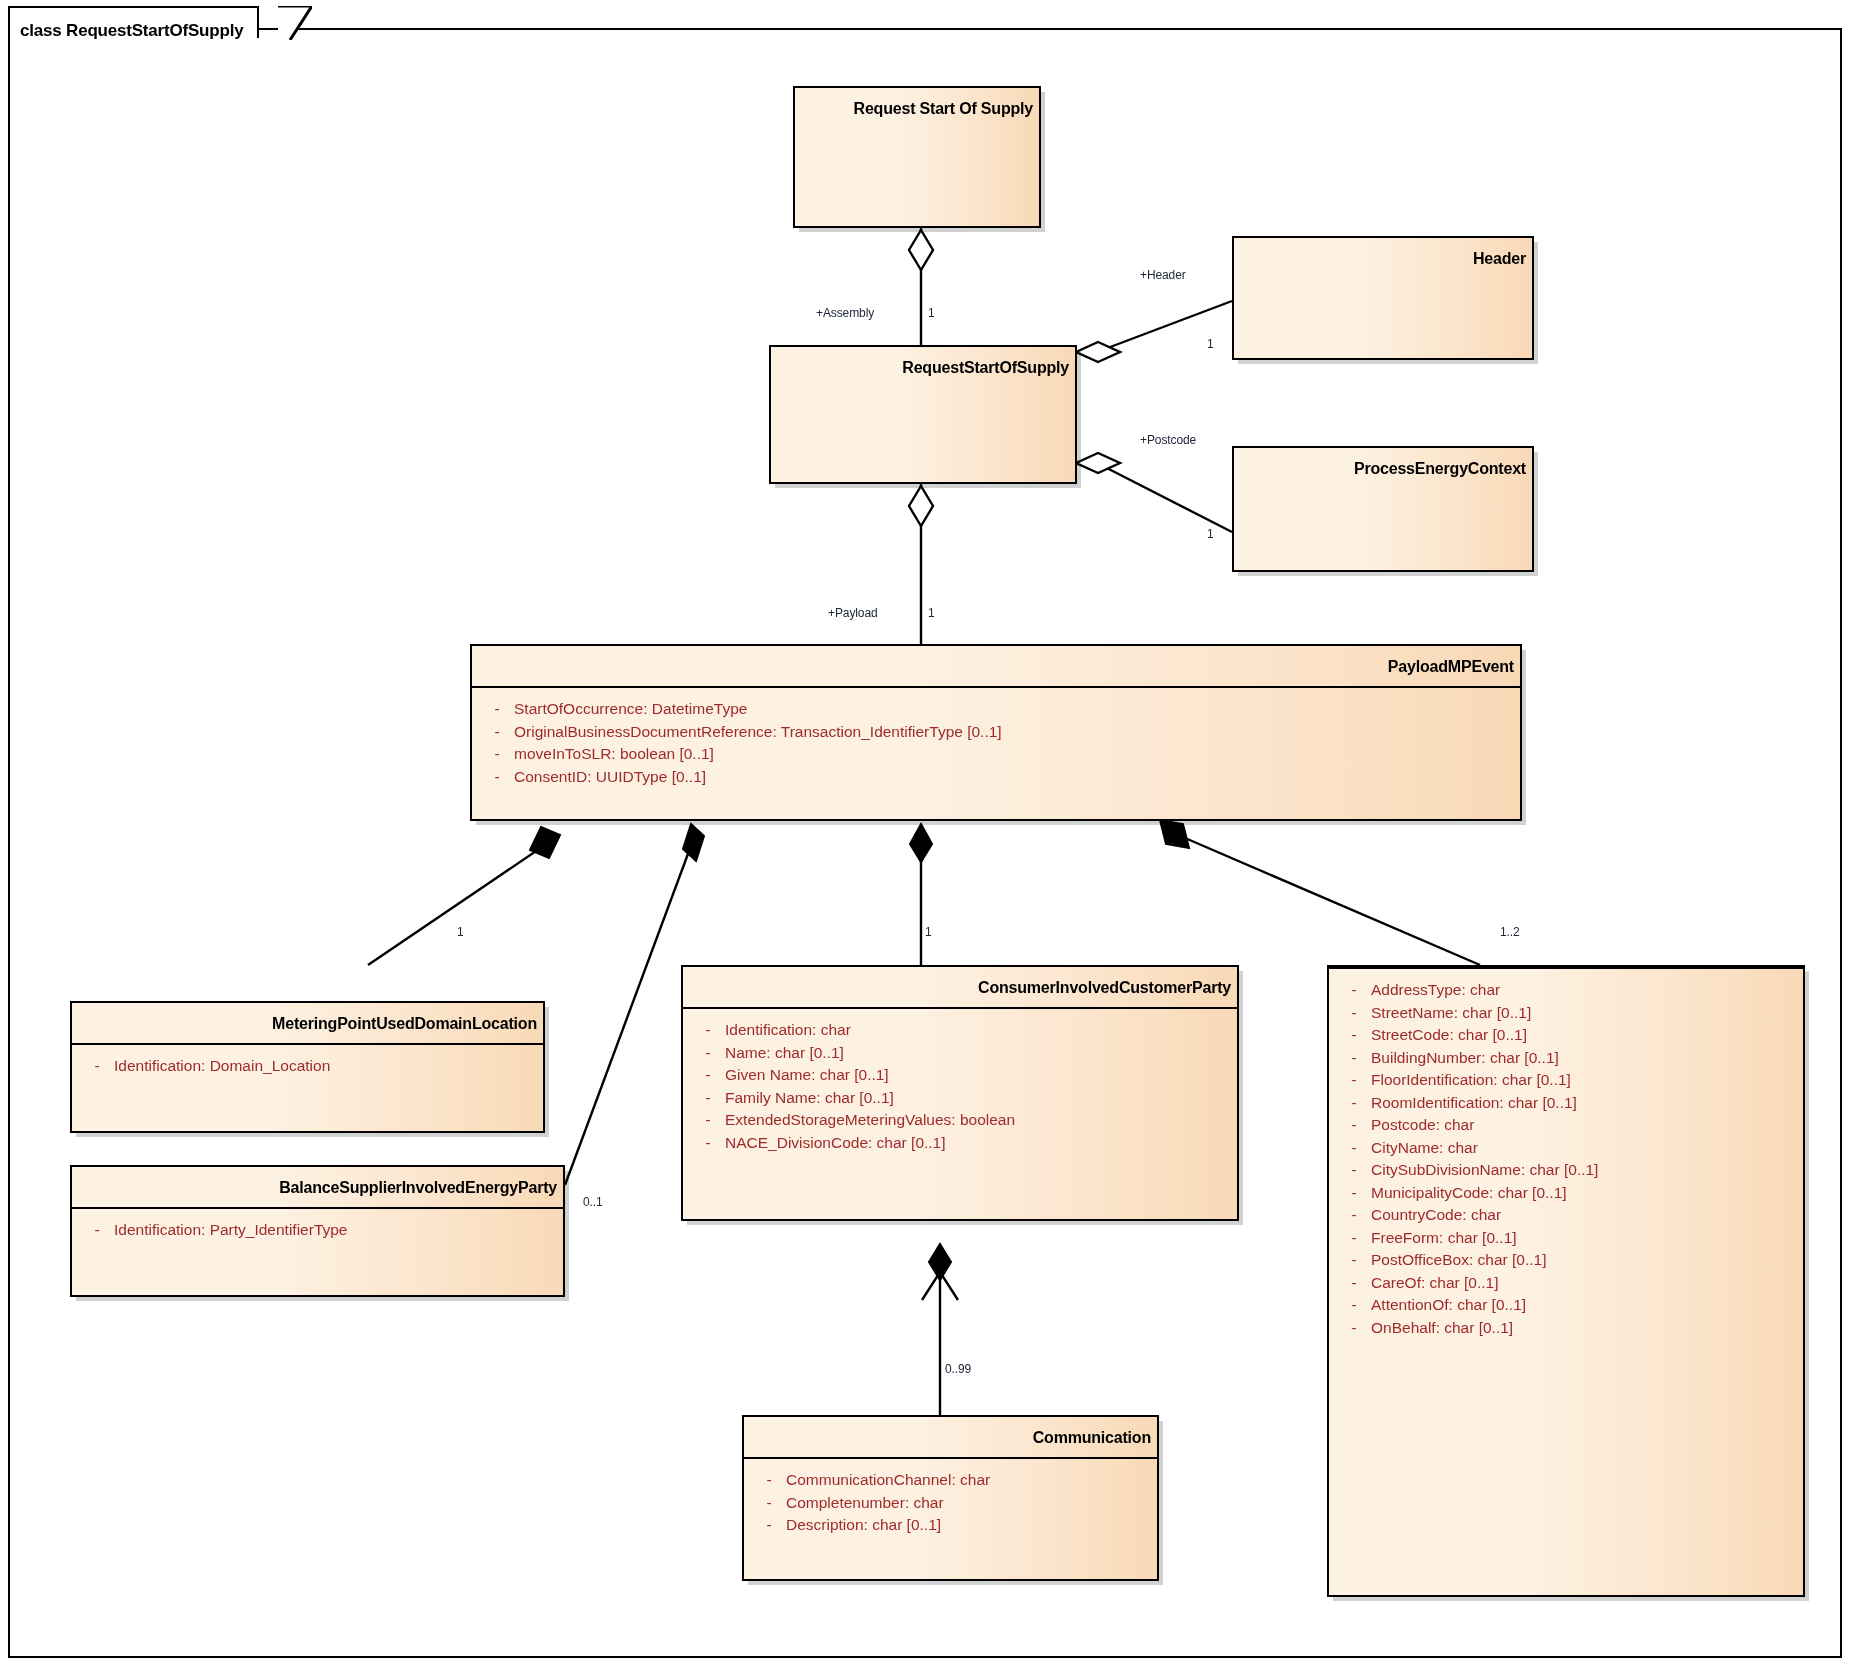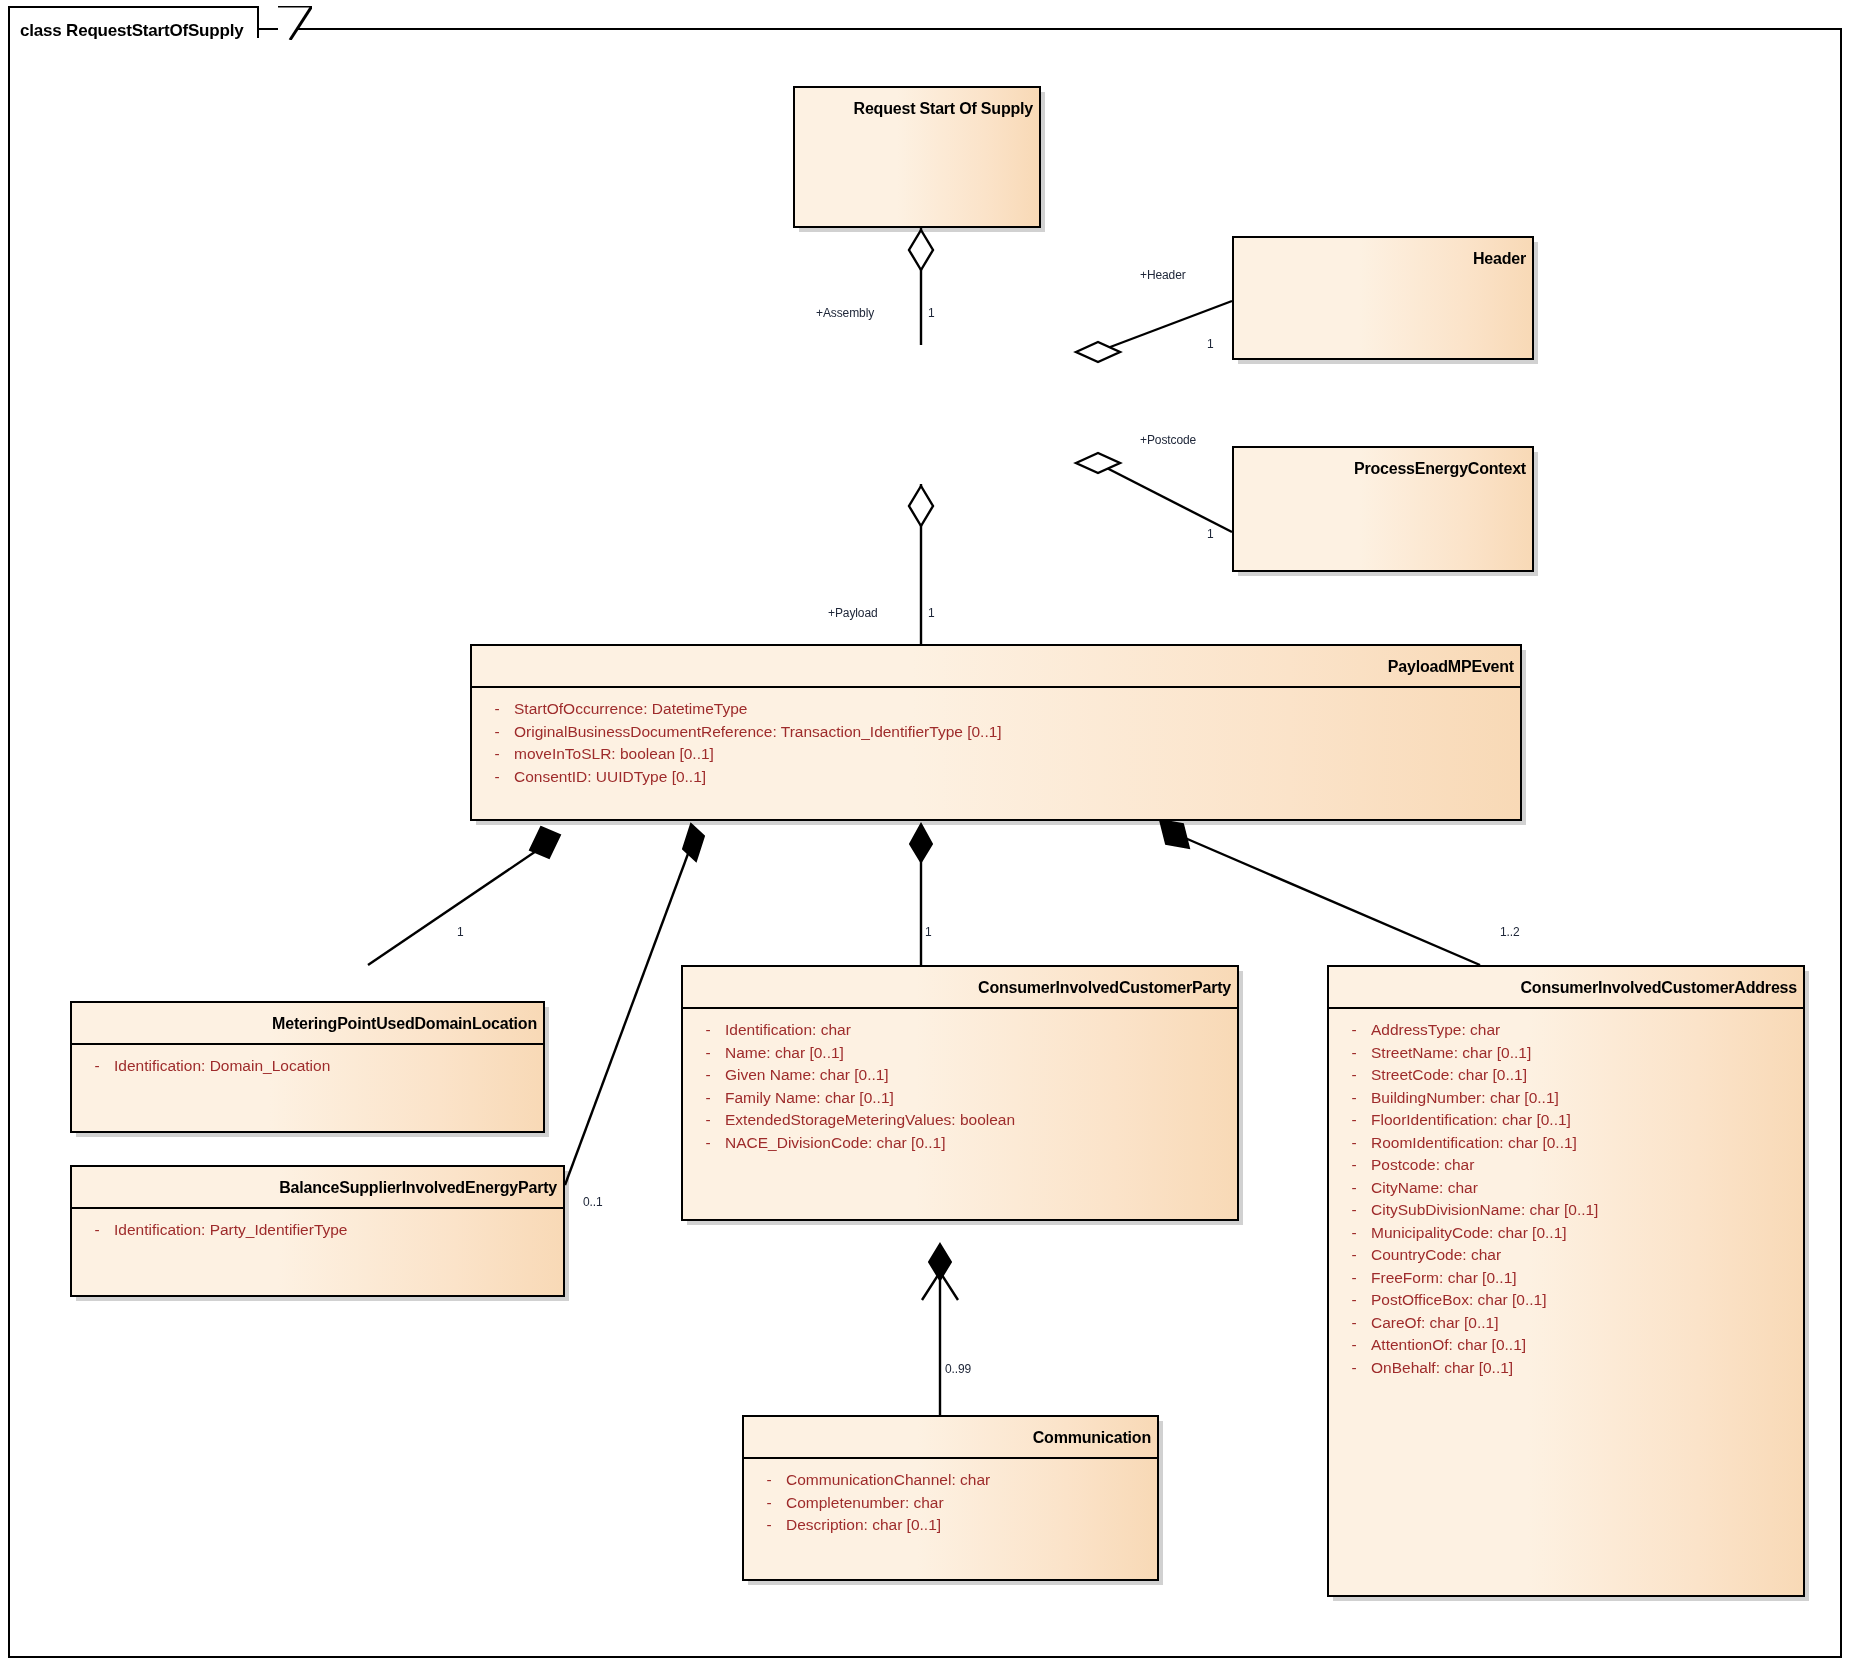--- a/index.html
+++ b/index.html
@@ -196,20 +196,23 @@
   <div class="edge-label" style="left:457px; top:925px;">1</div>
   <div class="edge-label" style="left:583px; top:1195px;">0..1</div>
   <div class="edge-label" style="left:925px; top:925px;">1</div>
   <div class="edge-label" style="left:1500px; top:925px;">1..2</div>
   <div class="edge-label" style="left:945px; top:1362px;">0..99</div>
 
   <div class="uml-class" style="left:793px; top:86px; width:248px; height:142px;">
     <div class="uml-title">Request Start Of Supply</div>
   </div>
 
+  <div class="uml-class" style="left:769px; top:345px; width:308px; height:139px;">
+    <div class="uml-title">RequestStartOfSupply</div>
+  </div>
 
   <div class="uml-class" style="left:1232px; top:236px; width:302px; height:124px;">
     <div class="uml-title">Header</div>
   </div>
 
   <div class="uml-class" style="left:1232px; top:446px; width:302px; height:126px;">
     <div class="uml-title">ProcessEnergyContext</div>
   </div>
 
   <div class="uml-class" style="left:470px; top:644px; width:1052px; height:177px;">
@@ -282,21 +285,20 @@
           <span class="sig">ExtendedStorageMeteringValues: boolean</span>
         </div>
         <div class="uml-attr">
           <span class="vis">-</span>
           <span class="sig">NACE_DivisionCode: char [0..1]</span>
         </div>
       </div>
   </div>
 
   <div class="uml-class" style="left:1327px; top:965px; width:478px; height:632px;">
-    <div class="uml-title">ConsumerInvolvedCustomerAddress</div>
     <div class="uml-sep"></div>
     <div class="uml-attrs">
         <div class="uml-attr">
           <span class="vis">-</span>
           <span class="sig">AddressType: char</span>
         </div>
         <div class="uml-attr">
           <span class="vis">-</span>
           <span class="sig">StreetName: char [0..1]</span>
         </div>

